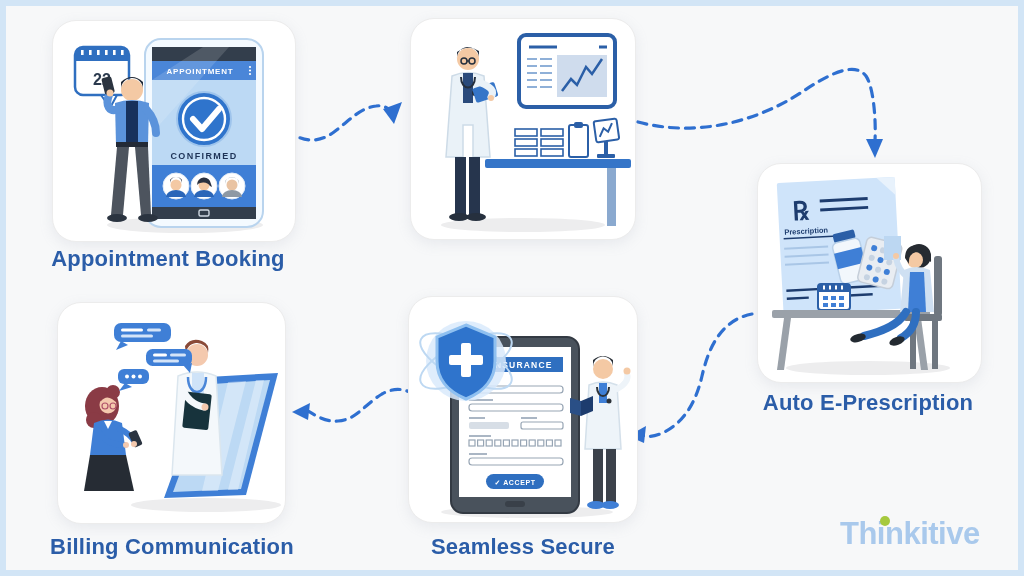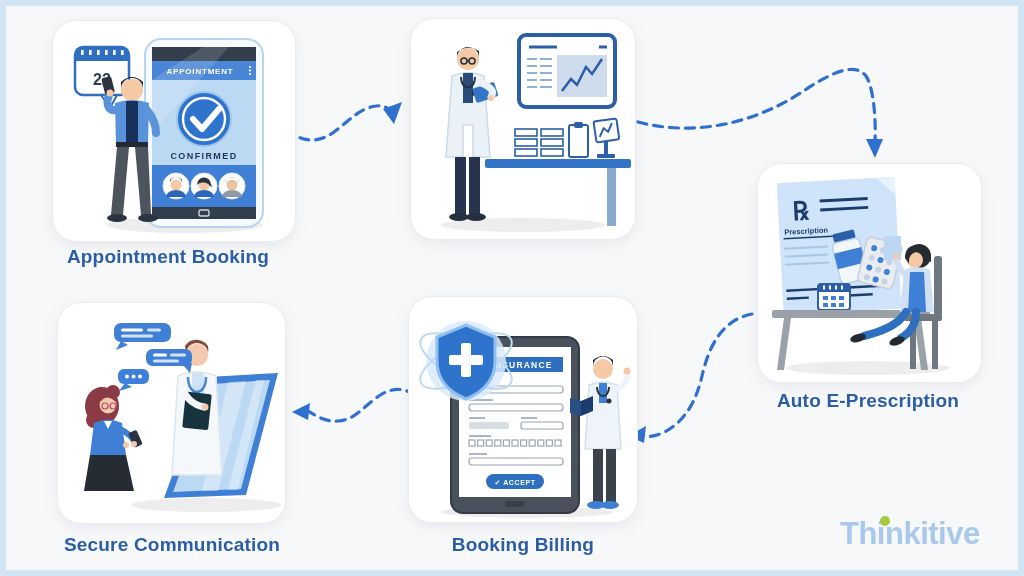--- a/index.html
+++ b/index.html
@@ -8,21 +8,21 @@
   }
   body{margin:0;background:#e8e8e8;}
   .canvas{position:relative;width:1024px;height:576px;background:var(--bg);
     overflow:hidden;font-family:"Liberation Sans",sans-serif;}
   .frame{position:absolute;inset:0;border:6px solid var(--frame);pointer-events:none;z-index:30;}
   .card{position:absolute;background:#fff;border:1px solid #ececec;border-radius:24px;
     box-shadow:0 4px 14px rgba(140,150,170,.14);z-index:5;}
   .card svg{position:absolute;inset:0;width:100%;height:100%;}
   .card text{font-family:"Liberation Sans",sans-serif;}
   .step-label{position:absolute;width:320px;text-align:center;font-weight:bold;
-    font-size:19px;color:var(--label);letter-spacing:.2px;z-index:6;}
+    font-size:22px;color:var(--label);letter-spacing:.2px;z-index:6;}
   .arrow{position:absolute;overflow:visible;z-index:4;}
   .arrow .dash{fill:none;stroke:var(--arrow);stroke-width:3.2;stroke-dasharray:9 7;stroke-linecap:round;}
   .arrow .head{fill:var(--arrow);}
   .logo{position:absolute;left:840px;top:516px;font-size:31px;font-weight:bold;
     color:var(--logo);letter-spacing:-.5px;z-index:6;}
   .logo-dot{position:absolute;left:40px;top:0px;width:10px;height:10px;border-radius:50%;
     background:var(--logodot);}
 </style>
 </head>
 <body>
@@ -406,20 +406,20 @@
           <circle cx="69" cy="73.5" r="2" fill="#ffffff"></circle>
           <circle cx="75.5" cy="73.5" r="2" fill="#ffffff"></circle>
           <circle cx="82" cy="73.5" r="2" fill="#ffffff"></circle>
         </g>
       </g>
     </svg>
   </section>
 
   <div class="step-label" style="left:8px;top:246px">Appointment Booking</div>
   <div class="step-label" style="left:708px;top:390px">Auto E-Prescription</div>
-  <div class="step-label" style="left:363px;top:534px">Booking Billing</div>
-  <div class="step-label" style="left:12px;top:534px">Secure Communication</div>
+  <div class="step-label" style="left:363px;top:534px">Seamless Secure</div>
+  <div class="step-label" style="left:12px;top:534px">Billing Communication</div>
 
   <div class="logo">
     <span>Thinkitive</span>
     <span class="logo-dot"></span>
   </div>
 </div>
 
 </body></html>

